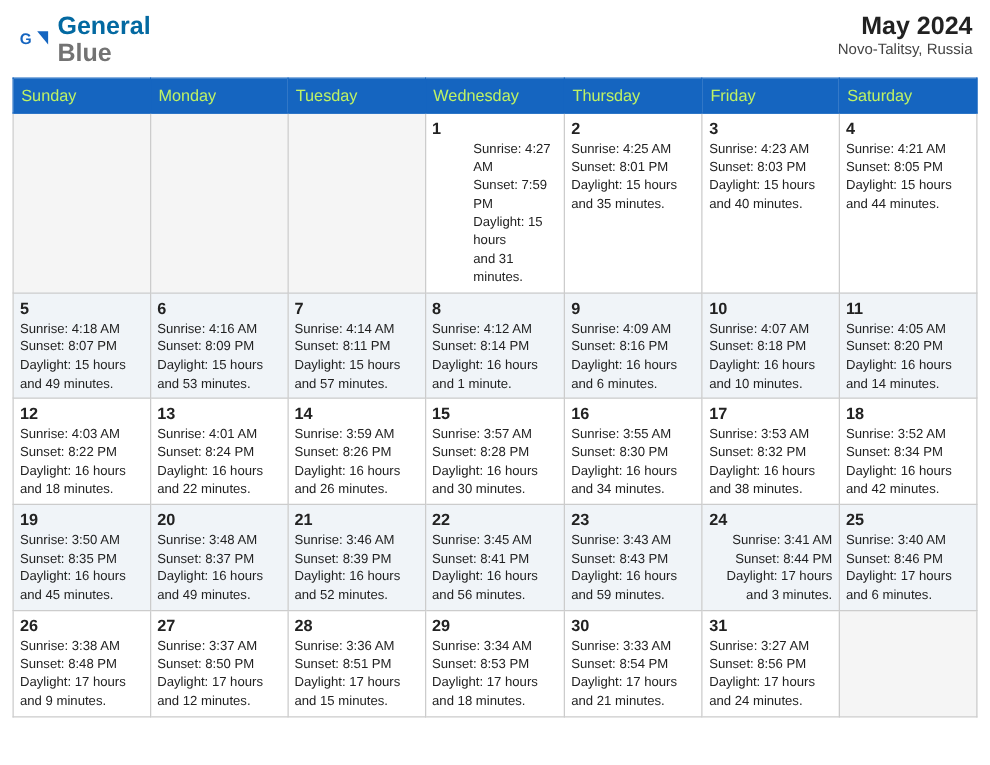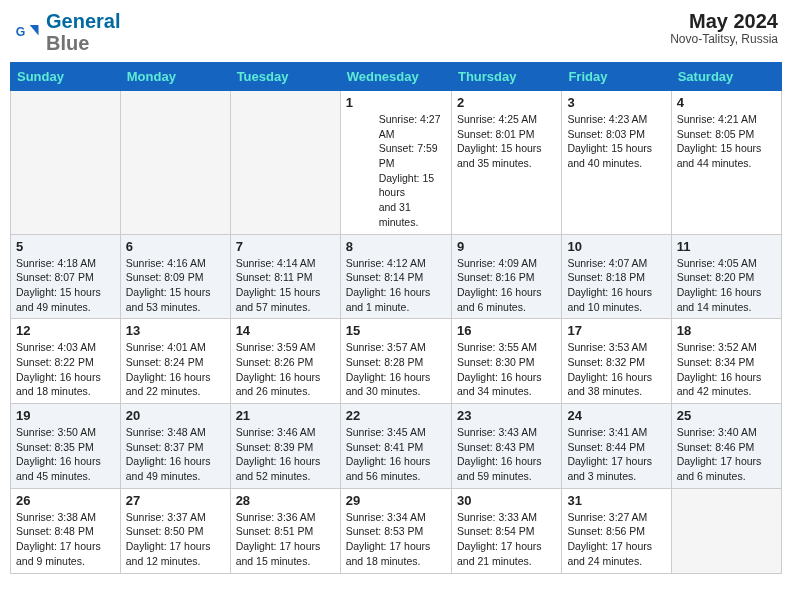--- a/index.html
+++ b/index.html
@@ -45,25 +45,25 @@
       font-size: 12px;
       color: #444;
     }
     .calendar {
       width: 100%;
       border-collapse: collapse;
       font-size: 11px;
     }
     .calendar th {
       background-color: #1565c0;
-      color: #5eead4;
+      color: #bef264;
       text-align: left;
       padding: 6px 6px;
       font-size: 13px;
-      font-weight: 700;
+      font-weight: 400;
       border: 1px solid #1565c0;
     }
     .calendar td {
       border: 1px solid #ccc;
       vertical-align: top;
       padding: 4px 5px;
       width: 113px;
       min-height: 80px;
       color: #222;
       background: #fff;
@@ -288,21 +288,21 @@
         </td>
         <td>
           <div class="day-number">23</div>
           <div class="day-info" style="white-space: pre-line;">Sunrise: 3:43 AM
 Sunset: 8:43 PM
 Daylight: 16 hours
 and 59 minutes.</div>
         </td>
         <td>
           <div class="day-number">24</div>
-          <div class="day-info" style="white-space: pre-line;">Sunrise: 3:41 AM
+          <div class="day-info" style="white-space: pre-line; text-align: right;">Sunrise: 3:41 AM
 Sunset: 8:44 PM
 Daylight: 17 hours
 and 3 minutes.</div>
         </td>
         <td>
           <div class="day-number">25</div>
           <div class="day-info" style="white-space: pre-line;">Sunrise: 3:40 AM
 Sunset: 8:46 PM
 Daylight: 17 hours
 and 6 minutes.</div>

